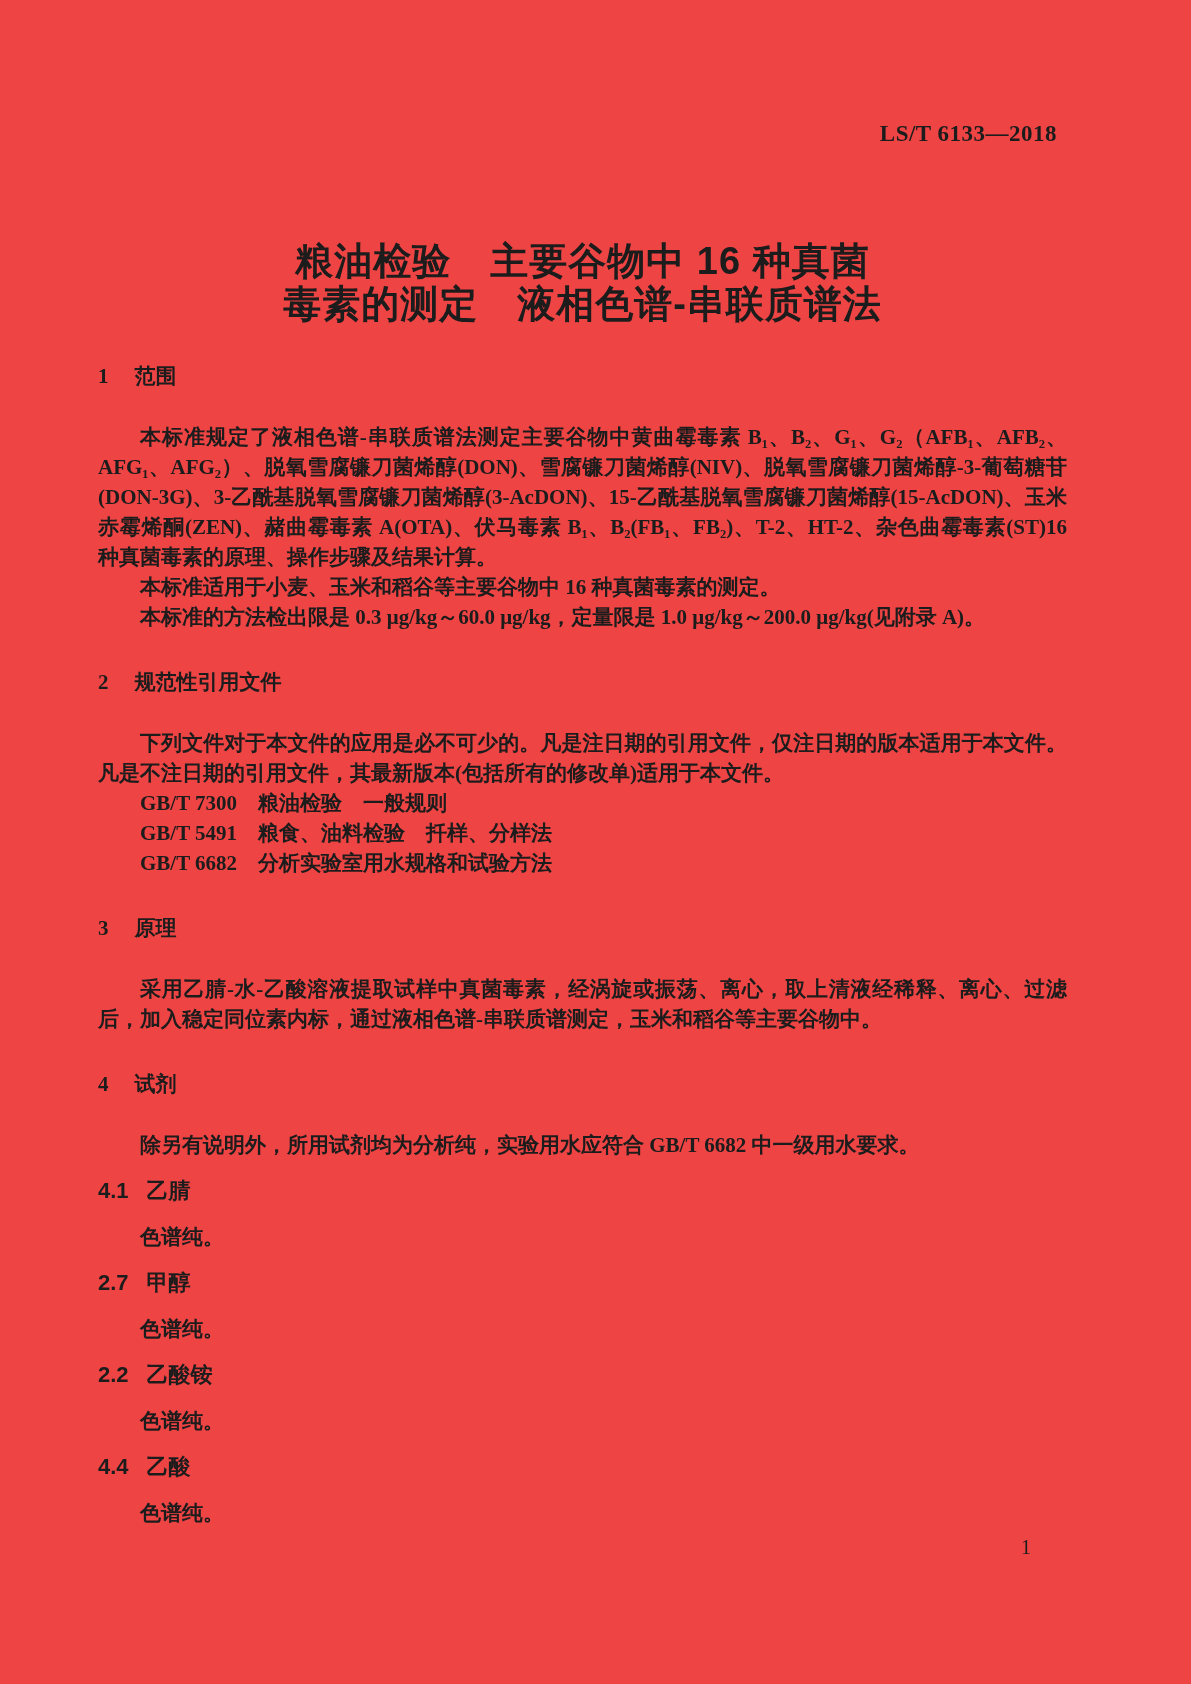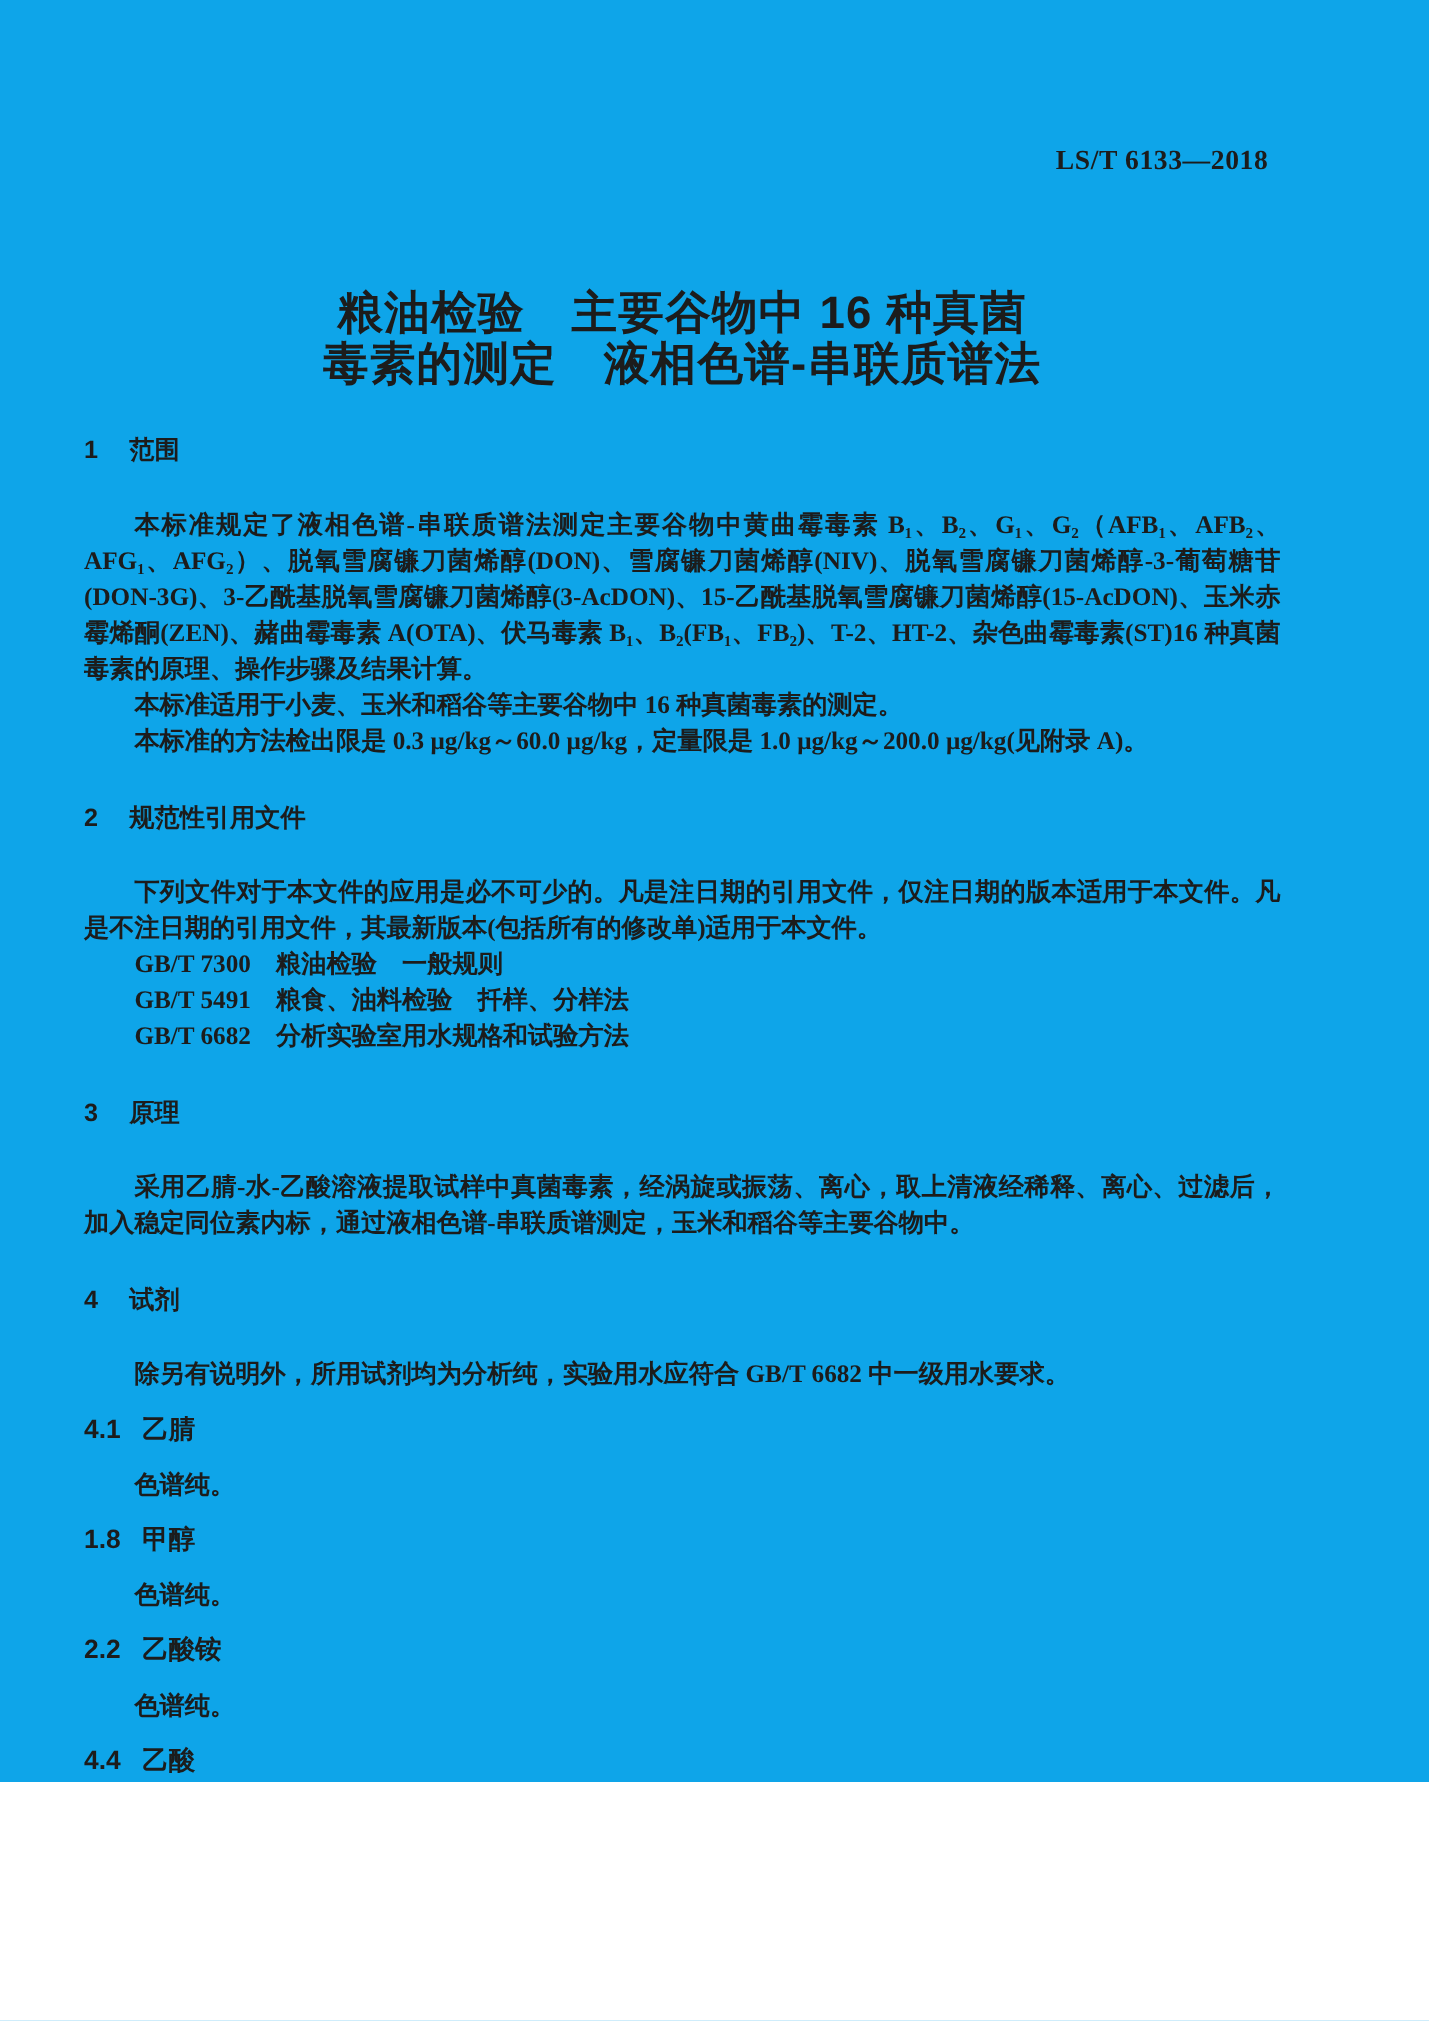--- a/index.html
+++ b/index.html
@@ -3,25 +3,25 @@
 <meta charset="utf-8">
 <style>
   html, body {
     margin: 0;
     padding: 0;
     background: #ffffff;
   }
   .page {
     position: relative;
     width: 1191px;
-    height: 1485px;
+    height: 1684px;
     margin: 0 auto;
-    background: #0ea5e9;
+    background: #ef4444;
     box-sizing: border-box;
-    padding: 121px 124px 0 70px;
+    padding: 121px 124px 0 98px;
     color: #1c1c1c;
     font-family: "Liberation Serif", "DejaVu Serif", serif;
     overflow: hidden;
   }
   .doc-code {
     text-align: right;
     font-family: "Liberation Serif", "DejaVu Serif", serif;
     font-weight: 700;
     font-size: 23px;
     line-height: 26px;
@@ -33,21 +33,21 @@
     margin-bottom: 0;
     text-align: center;
     font-family: Liberation Sans, sans-serif;
     font-weight: 700;
     font-size: 38px;
     line-height: 43px;
     letter-spacing: 1px;
   }
   h2.sec {
     margin: 35px 0 31px 0;
-    font-family: Liberation Sans, sans-serif;
+    font-family: Liberation Serif, serif;
     font-weight: 700;
     font-size: 21px;
     line-height: 30px;
     color: #1c1c1c;
   }
   h2.sec .sec-num { margin-right: 26px; }
   h3.subsec {
     margin: 16px 0 16px 0;
     font-family: "Liberation Sans", "DejaVu Sans", sans-serif;
     font-weight: 700;
@@ -118,21 +118,21 @@
     <span class="sec-num">4</span><span>试剂</span>
   </h2>
   <p class="body indent">除另有说明外，所用试剂均为分析纯，实验用水应符合 GB/T 6682 中一级用水要求。</p>
 
   <h3 class="subsec">
     <span class="sub-num">4.1</span><span>乙腈</span>
   </h3>
   <p class="body sub-body">色谱纯。</p>
 
   <h3 class="subsec">
-    <span class="sub-num">1.8</span><span>甲醇</span>
+    <span class="sub-num">2.7</span><span>甲醇</span>
   </h3>
   <p class="body sub-body">色谱纯。</p>
 
   <h3 class="subsec">
     <span class="sub-num">2.2</span><span>乙酸铵</span>
   </h3>
   <p class="body sub-body">色谱纯。</p>
 
   <h3 class="subsec">
     <span class="sub-num">4.4</span><span>乙酸</span>

